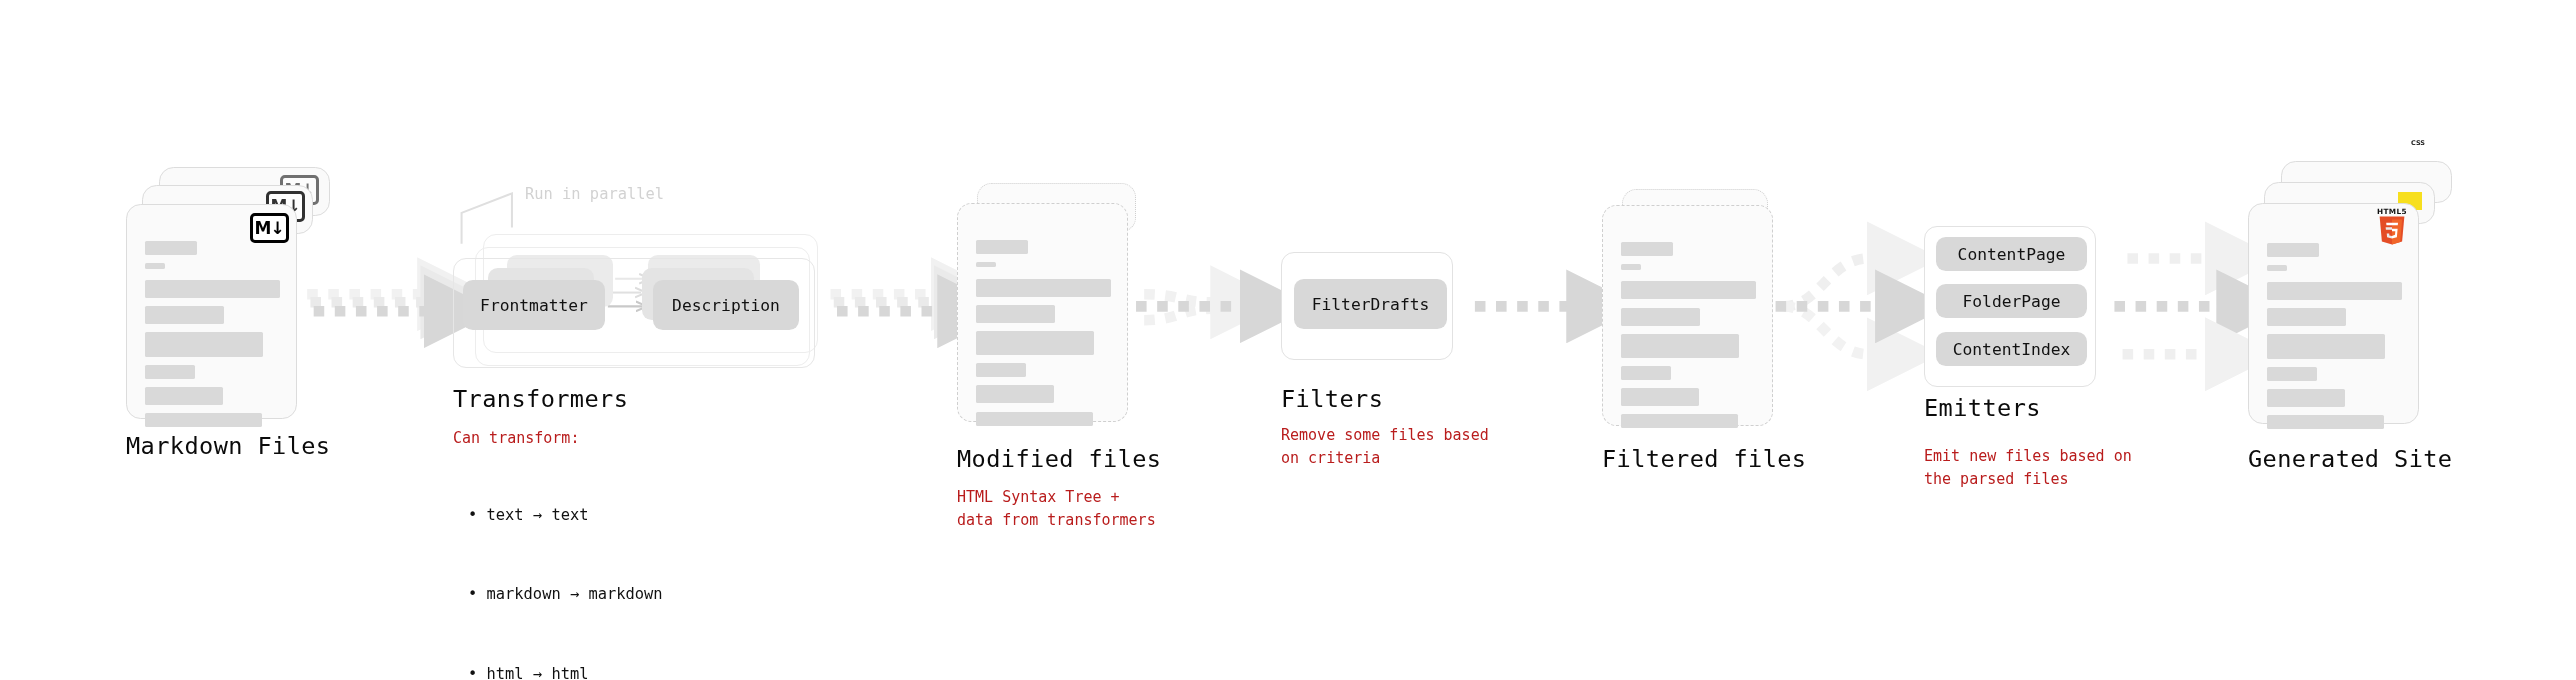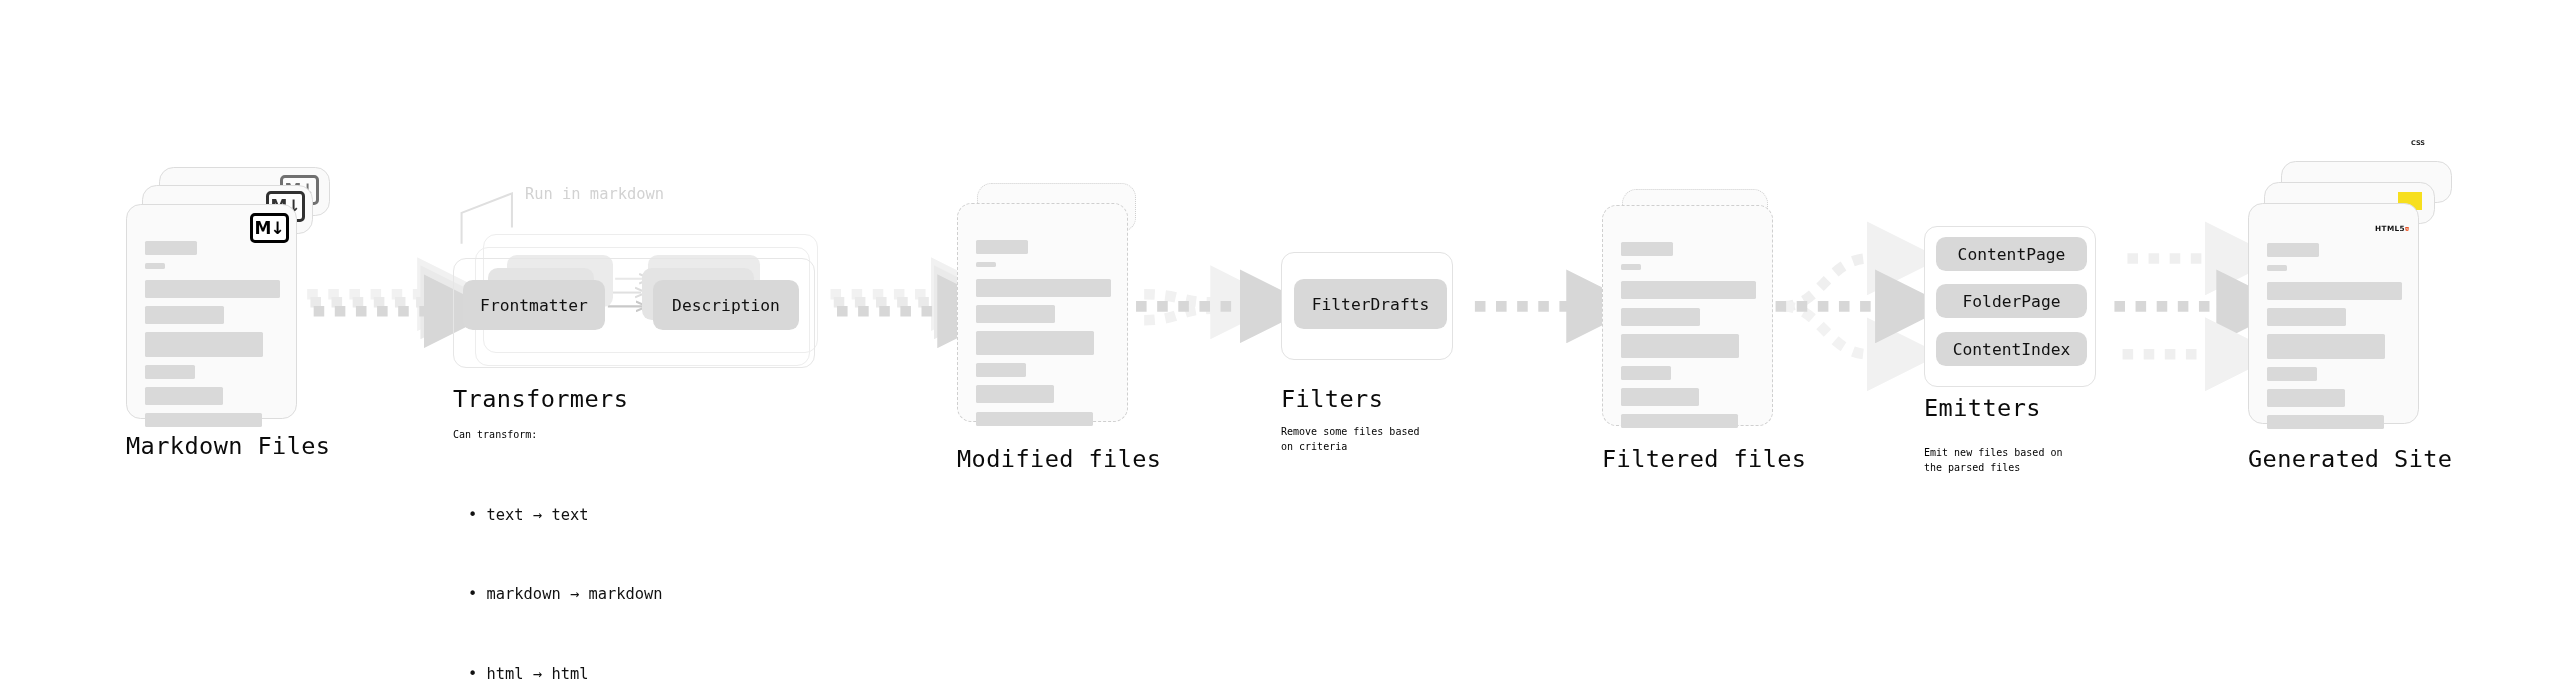--- a/index.html
+++ b/index.html
@@ -35,42 +35,42 @@
     letter-spacing:-0.8px;
     font-family:"DejaVu Sans","Liberation Sans",sans-serif;
   }
   .badge-css{position:absolute;width:21px;height:14.6px;
     display:flex;flex-direction:column;align-items:flex-start;justify-content:flex-end;gap:36px;}
   .badge-css .t{font-size:6.5px;font-weight:bold;color:#222;line-height:1;
     font-family:"DejaVu Sans","Liberation Sans",sans-serif;}
   .badge-css .bar{width:21px;height:4.1px;background:#264de4;margin-top:0.8px;}
   .badge-js{position:absolute;width:24.4px;height:18px;background:#f7df1e;}
   .badge-html{position:absolute;width:34px;height:42px;
-    display:flex;align-items:center;}
+    display:flex;flex-direction:column;align-items:center;}
   .badge-html .cap{font-size:7.3px;font-weight:bold;color:#111;line-height:1;margin-bottom:0.8px;
     font-family:"DejaVu Sans","Liberation Sans",sans-serif;letter-spacing:0.4px;}
 
   
   .groupbox{
     position:absolute;box-sizing:border-box;
     background:#ffffff;border:1.6px solid #e2e2e2;border-radius:13px;
   }
   .groupbox.ghost{background:transparent;border-color:#ededed;}
   .pill{
     position:absolute;box-sizing:border-box;
     background:#d8d8d8;border-radius:9.8px;
     display:flex;align-items:center;justify-content:center;
     font-size:16.3px;color:#111;white-space:nowrap;
   }
   .pill.ghost{background:#ebebeb;color:transparent;}
   .pill.ghost2{background:#e4e4e4;color:transparent;}
 
   
   .cap-title{position:absolute;font-size:23.6px;color:#0b0b0b;white-space:nowrap;letter-spacing:0.4px;}
-  .cap-sub{position:absolute;font-size:10px;color:#000000;line-height:1.5;white-space:pre;}
+  .cap-sub{position:absolute;font-size:15px;color:#b91c1c;line-height:1.5;white-space:pre;}
   .cap-note{position:absolute;font-size:15.4px;color:#d2d2d2;white-space:nowrap;}
   .bullets{position:absolute;font-size:15.4px;color:#111;line-height:1.72;white-space:pre;}
 
   svg.overlay{position:absolute;left:0;top:0;width:2576px;height:681px;pointer-events:none;}
 </style>
 </head>
 <body>
 
 <div id="stage">
 
@@ -166,21 +166,21 @@
     <div class="pill ghost" style="left:507px;top:255px;width:106px;height:52px;"></div>
     <div class="pill ghost" style="left:648px;top:255px;width:112px;height:52px;"></div>
     <div class="pill ghost2" style="left:488px;top:268px;width:106px;height:52px;"></div>
     <div class="pill ghost2" style="left:642px;top:268px;width:112px;height:52px;"></div>
 
     <div class="groupbox" style="left:453px;top:258px;width:362px;height:110px;background:transparent;border-color:#e6e6e6;"></div>
 
     <div class="pill" style="left:463px;top:280px;width:142px;height:50px;">Frontmatter</div>
     <div class="pill" style="left:653px;top:280px;width:146px;height:50px;">Description</div>
   </div>
-  <div class="cap-note" style="left:525px;top:185px;">Run in markdown</div>
+  <div class="cap-note" style="left:525px;top:185px;">Run in parallel</div>
   <div class="cap-title" style="left:453px;top:385px;">Transformers</div>
   <div class="cap-sub" style="left:453px;top:427px;">Can transform:</div>
   <div class="bullets" style="left:468px;top:449px;">
     <div>• text → text</div>
     <div>• markdown → markdown</div>
     <div>• html → html</div>
   </div>
 
   <div class="doc-stack" style="left:957px;top:183px;">
     <div class="doc dotted" style="left:19.5px;top:0;width:159px;height:49px;"></div>
@@ -191,20 +191,22 @@
         <div class="ln" style="width:135px;height:18px;"></div>
         <div class="ln" style="width:79px;height:18px;"></div>
         <div class="ln" style="width:118px;height:24.4px;"></div>
         <div class="ln" style="width:50px;height:14px;"></div>
         <div class="ln" style="width:78px;height:18px;"></div>
         <div class="ln" style="width:117px;height:14px;"></div>
       </div>
     </div>
   </div>
   <div class="cap-title" style="left:957px;top:445px;">Modified files</div>
+  <div class="cap-sub" style="left:957px;top:486px;">HTML Syntax Tree +
+data from transformers</div>
 
   <div>
     <div class="groupbox" style="left:1281px;top:252px;width:172px;height:108px;"></div>
     <div class="pill" style="left:1294px;top:279px;width:153px;height:50px;">FilterDrafts</div>
   </div>
   <div class="cap-title" style="left:1281px;top:385px;">Filters</div>
   <div class="cap-sub" style="left:1281px;top:424px;">Remove some files based
 on criteria</div>
 
   <div class="doc-stack" style="left:1602px;top:189px;">

